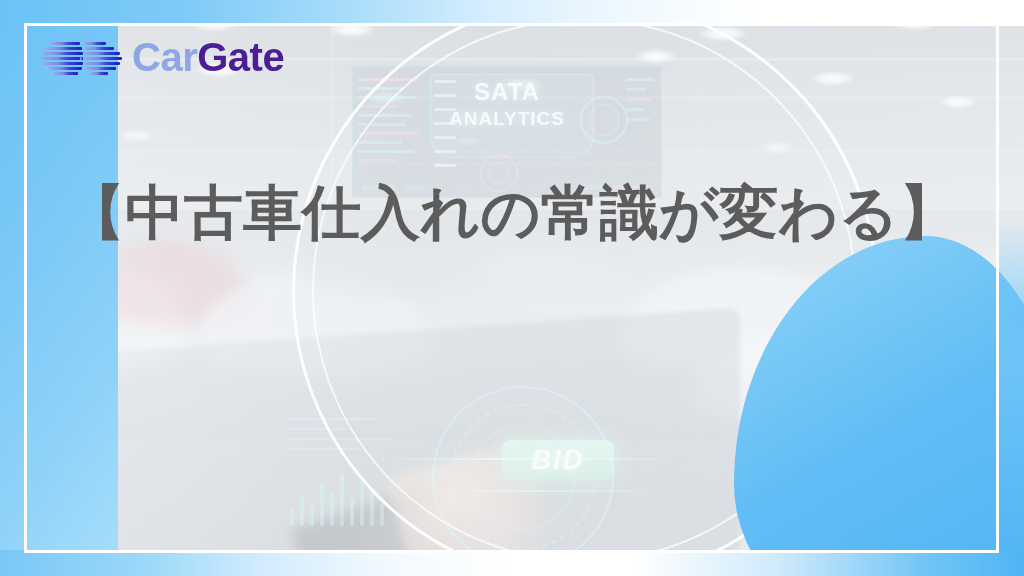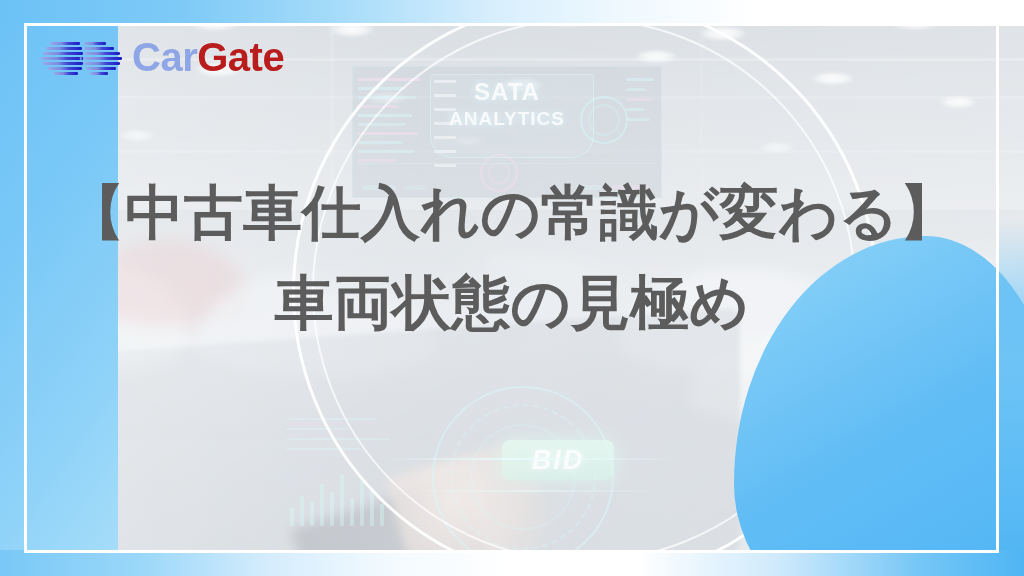--- a/index.html
+++ b/index.html
@@ -348,21 +348,21 @@
     flex: none;
   }
   .logo-text {
     font-size: 40px;
     font-weight: bold;
     letter-spacing: -0.5px;
     line-height: 1;
     white-space: nowrap;
   }
   .logo-text .car { color: #8fa6e6; }
-  .logo-text .gate { color: #b91c1c; }
+  .logo-text .gate { color: #4c1d95; }
 
   
   .headline {
     position: absolute;
     left: 0;
     right: 0;
     top: 168px;
     text-align: center;
     color: #5c5c5c;
     font-family: "DejaVu Sans", "Liberation Sans", sans-serif;
@@ -558,16 +558,15 @@
         <circle cx="41.5" cy="24.5" r="1.8"></circle>
       </g>
     </svg>
     <div class="logo-text">
       <span class="car">Car</span><span class="gate">Gate</span>
     </div>
   </div>
 
   <div class="headline">
     <span class="line">【中古車仕入れの常識が変わる】</span>
-    <span class="line">車両状態の見極め</span>
   </div>
 
 </div>
 
 </body></html>

